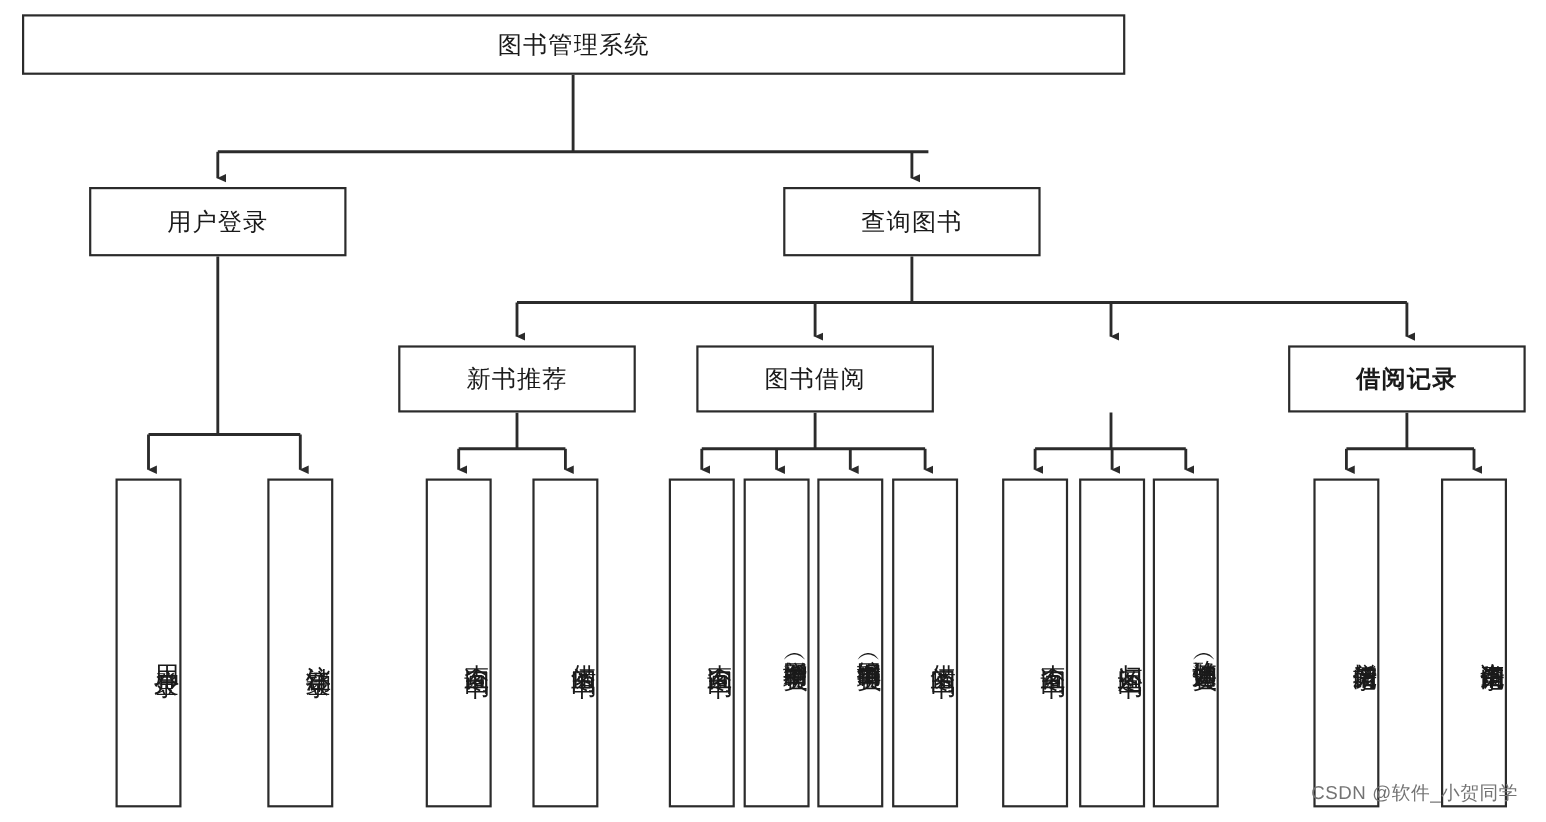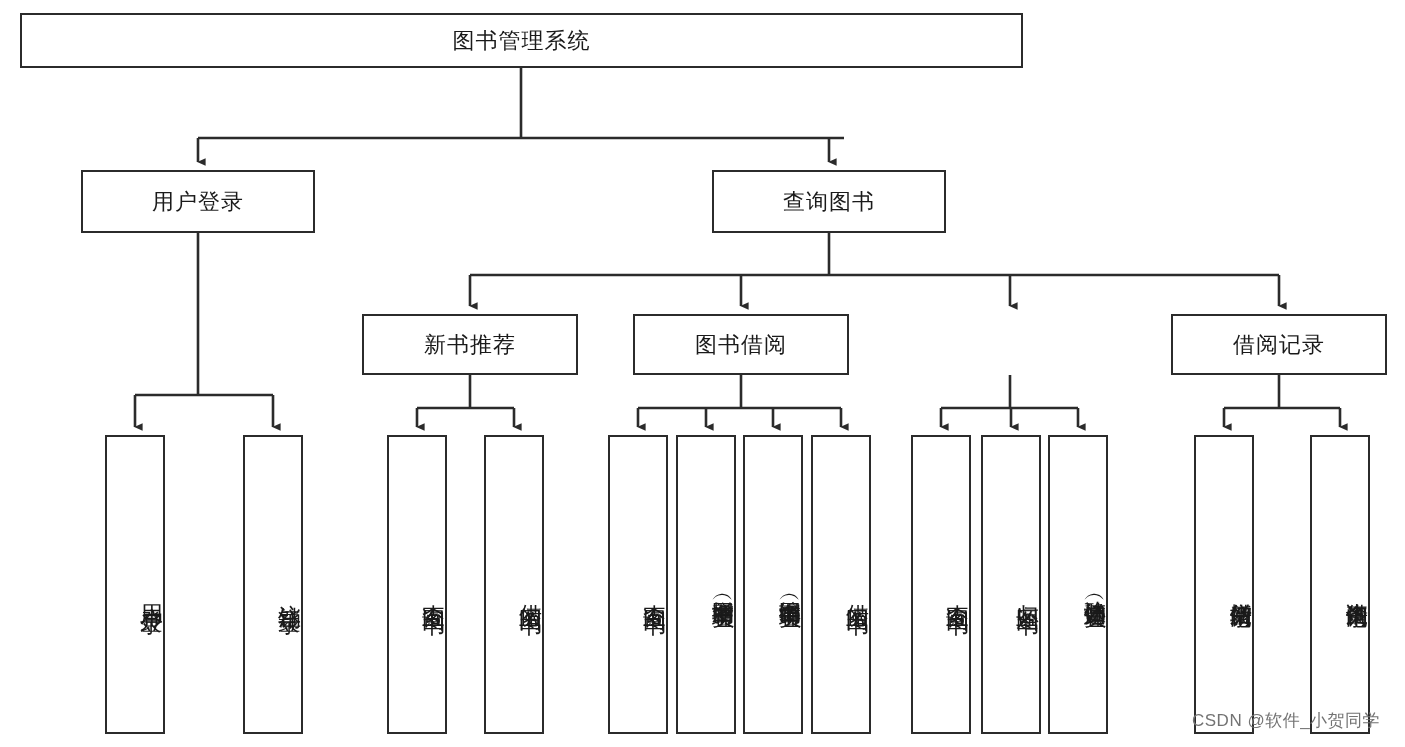--- a/index.html
+++ b/index.html
@@ -133,21 +133,21 @@
   <div class="node-box horizontal" style="left:712px; top:170px; width:234px; height:63px;">
     <span class="node-label">查询图书</span>
   </div>
 
   <div class="node-box horizontal" style="left:633px; top:314px; width:216px; height:61px;">
     <span class="node-label">图书借阅</span>
   </div>
   <div class="node-box horizontal" style="left:362px; top:314px; width:216px; height:61px;">
     <span class="node-label">新书推荐</span>
   </div>
-  <div class="node-box horizontal" style="left:1171px; top:314px; width:216px; height:61px;">
+  <div class="node-box horizontal" style="left:1171px; top:314px; width:216px; height:61px;font-weight:bold;">
     <span class="node-label">借阅记录</span>
   </div>
 
   <div class="node-box vertical" style="left:105px; top:435px; width:60px; height:299px;">
     <span class="node-label">用户登录</span>
   </div>
   <div class="node-box vertical" style="left:243px; top:435px; width:60px; height:299px;">
     <span class="node-label">注销登录</span>
   </div>
 

